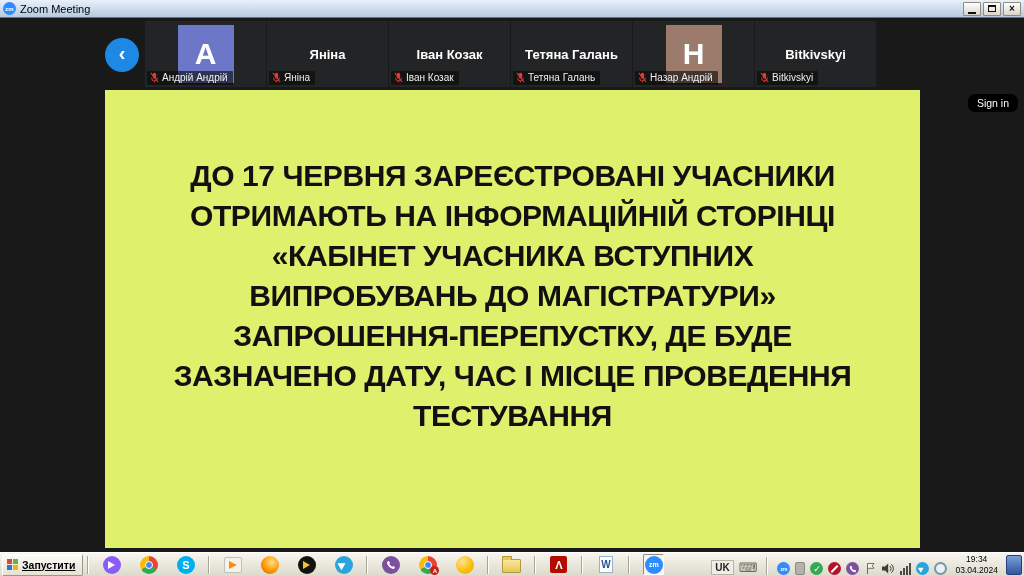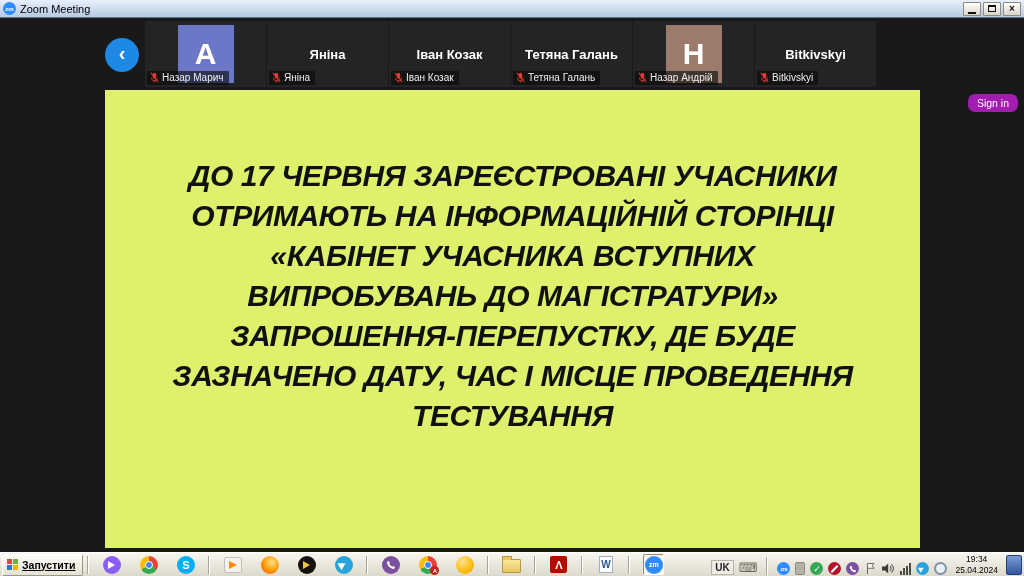--- a/index.html
+++ b/index.html
@@ -29,25 +29,25 @@
   .tile{position:relative;width:121px;height:66px;background:#232426;overflow:hidden;}
   .tile-center-name{position:absolute;inset:0;display:flex;align-items:center;justify-content:center;
     color:#fff;font-size:13px;font-weight:bold;}
   .avatar{position:absolute;left:50%;top:50%;transform:translate(-50%,-50%);width:56px;height:58px;
     display:flex;align-items:center;justify-content:center;color:#fff;font-size:30px;font-weight:bold;}
   .name-tag{position:absolute;left:2px;bottom:2px;background:rgba(10,10,10,.62);color:#efefef;
     font-size:10px;padding:1px 5px 2px 3px;display:flex;align-items:center;gap:3px;border-radius:1px;
     white-space:nowrap;}
   .mic-muted{width:9px;height:11px;flex:0 0 auto;}
 
-  .signin-btn{position:absolute;right:6px;top:94px;background:#a21caf;color:#fff;
+  .signin-btn{position:absolute;right:6px;top:94px;background:#000000;color:#fff;
     font-size:10.5px;padding:3px 9px;border-radius:7px;cursor:pointer;}
 
   
-  .slide{position:absolute;left:105px;top:90px;width:815px;height:458px;font-style:italic;}
+  .slide{position:absolute;left:105px;top:90px;width:815px;height:458px;}
   .slide-text{padding:66px 8px 0;white-space:pre-line;text-align:center;font-weight:bold;
     font-size:30px;line-height:40px;letter-spacing:-0.4px;}
 
   
   .taskbar{position:absolute;left:0;right:0;bottom:0;height:24px;box-sizing:border-box;
     background:linear-gradient(#f8f6ef,#dcd9cc);border-top:1px solid #ffffff;
     display:flex;align-items:center;padding:0 2px;}
   .start-btn{height:20px;display:flex;align-items:center;gap:4px;padding:0 7px 0 4px;
     background:linear-gradient(#fdfcf8,#e4e1d4);border:1px solid #9a968a;
     border-top-color:#fff;border-left-color:#fff;border-radius:2px;cursor:pointer;}
@@ -149,21 +149,21 @@
 
     <div class="tile">
       <div class="avatar" style="background: rgb(109, 119, 200);">A</div>
       <div class="name-tag">
         <svg class="mic-muted" viewBox="0 0 10 12">
           <rect x="3.1" y="0.8" width="3.8" height="6.2" rx="1.9" fill="#e03c31"></rect>
           <path d="M1.8 6.2a3.2 3.8 0 0 0 6.4 0" fill="none" stroke="#e03c31" stroke-width="1.1"></path>
           <line x1="5" y1="9.6" x2="5" y2="11.4" stroke="#e03c31" stroke-width="1.1"></line>
           <line x1="1" y1="0.8" x2="9" y2="11" stroke="#e03c31" stroke-width="1.2"></line>
         </svg>
-        <span>Назар Марич</span>
+        <span>Андрій Андрій</span>
       </div>
     </div>
 
     <div class="tile">
       <div class="tile-center-name">Яніна</div>
       <div class="name-tag">
         <svg class="mic-muted" viewBox="0 0 10 12">
           <rect x="3.1" y="0.8" width="3.8" height="6.2" rx="1.9" fill="#e03c31"></rect>
           <path d="M1.8 6.2a3.2 3.8 0 0 0 6.4 0" fill="none" stroke="#e03c31" stroke-width="1.1"></path>
           <line x1="5" y1="9.6" x2="5" y2="11.4" stroke="#e03c31" stroke-width="1.1"></line>
@@ -344,19 +344,19 @@
           <i style="height:7px"></i>
           <i style="height:9px"></i>
           <i style="height:12px"></i>
       </span>
       <span class="tray-ico t-telegram">
           <span class="tri tri-white plane" style="border-width:3px 0 3px 5px;"></span>
         </span>
       <span class="tray-ico t-ring"></span>
       <div class="clock">
         <div>19:34</div>
-        <div>25.04.2024</div>
+        <div>03.04.2024</div>
       </div>
       <span class="show-desktop"></span>
     </div>
   </div>
 
 </div>
 
 </body></html>

